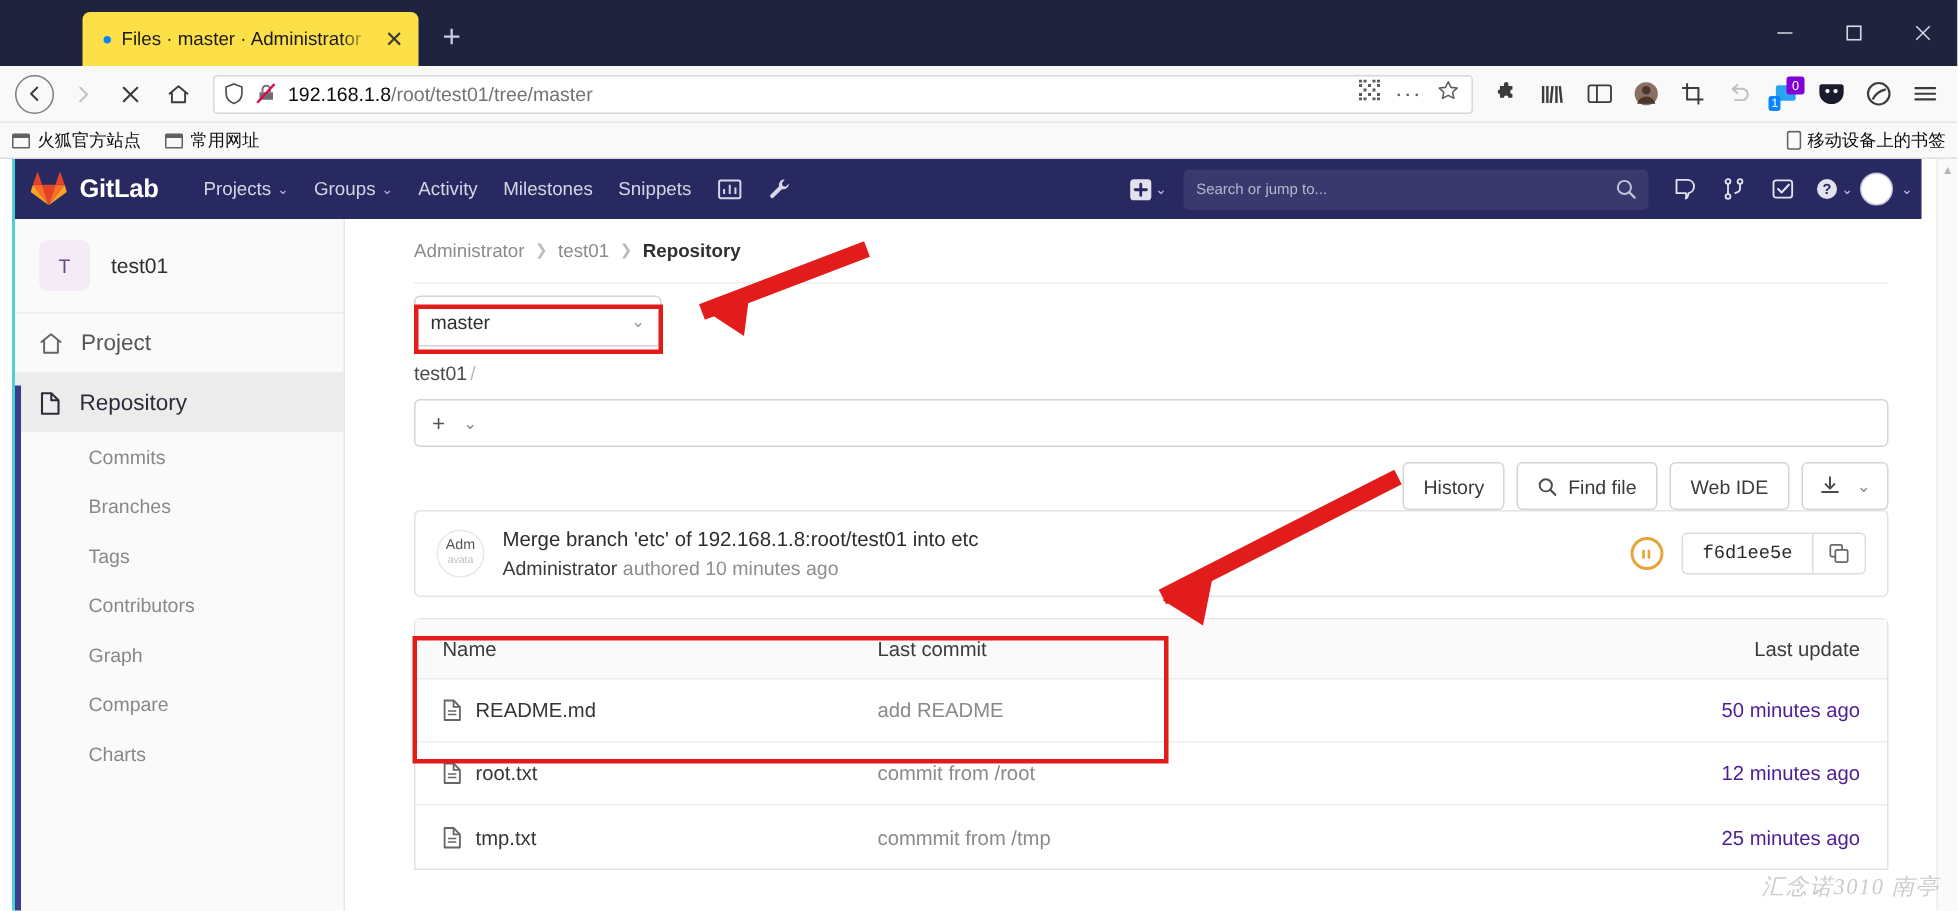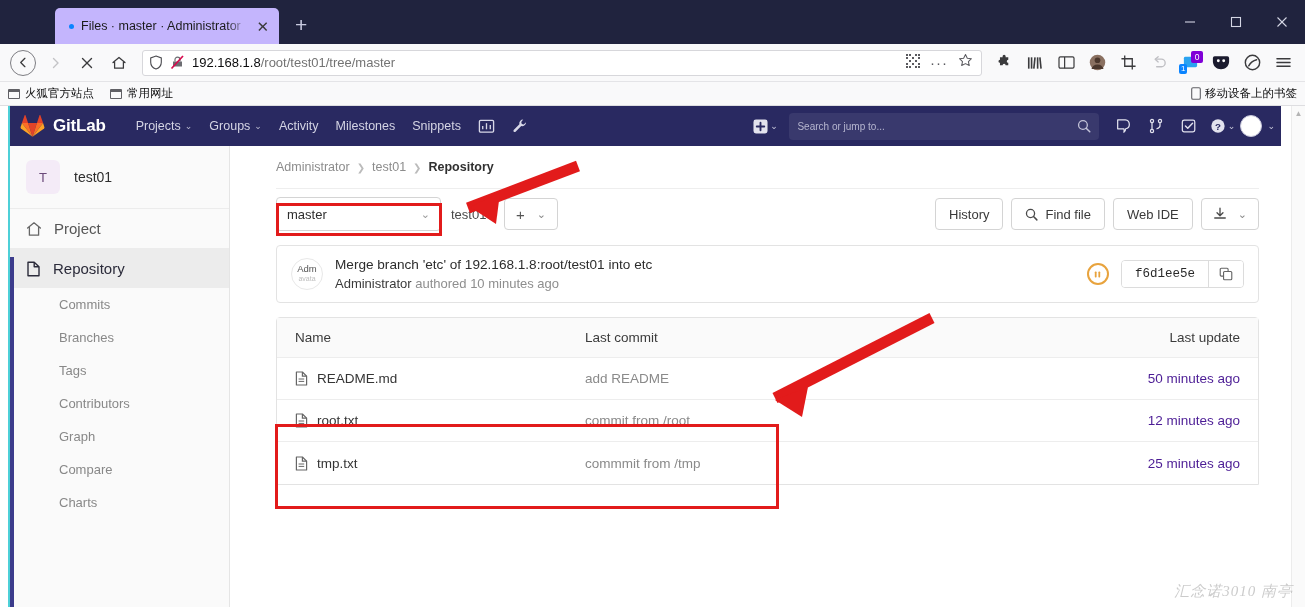--- a/index.html
+++ b/index.html
@@ -13,21 +13,21 @@
 
   
   .browser { width: 1305px; height: 607px; position: relative; background:#fff; }
 
   .titlebar {
     height: 44px; background: #20233e; position: relative;
     display: flex; align-items: flex-end;
   }
   .tab-strip { display:flex; align-items:flex-end; padding-left: 55px; height:44px;}
   .tab {
-    background:#c4b5fd; height:36px; width:224px; border-radius:5px 5px 0 0;
+    background:#fde047; height:36px; width:224px; border-radius:5px 5px 0 0;
     display:flex; align-items:center; padding: 0 8px 0 14px; gap:7px;
     font-size:12.5px; color:#1b1b1b; position:relative;
   }
   .tab-dot { width:5px; height:5px; border-radius:50%; background:#0a84ff; flex:0 0 auto;}
   .tab-title {
     flex:1; white-space:nowrap; overflow:hidden;
     -webkit-mask-image: linear-gradient(to right, #000 88%, transparent 100%);
     mask-image: linear-gradient(to right, #000 88%, transparent 100%);
   }
   .tab-close { font-size:15px; color:#3a3a3a; line-height:1; cursor:default; padding:0 2px;}
@@ -113,35 +113,35 @@
   .sb-item.section { background:#ececec; color:#2b2b3a; font-weight:500;}
   .sb-sub { padding:9px 12px 9px 49px; font-size:13px; color:#888; }
   .sb-sub.active { background:#ebebeb; color:#3c3c8c; font-weight:600;}
 
   
   .main { flex:1; background:#fff; padding: 14px 46px 0 46px; position:relative; overflow:hidden;}
   .crumbs { font-size:12.5px; color:#8c8c8c; display:flex; align-items:center; gap:7px; margin-bottom:14px;}
   .crumbs .sep { color:#bbb; font-size:10px; }
   .crumbs .cur { color:#303030; font-weight:600; }
 
-  .toolrow { display:flex; align-items:center; gap:10px; padding-top:8px; border-top:1px solid #eee; }
+  .toolrow { display:flex; gap:10px; padding-top:8px; border-top:1px solid #eee;flex-direction:column; }
   .branch-select {
     width:165px; height:34px; border:1px solid #d4d4d4; border-radius:4px; background:#fff;
     display:flex; align-items:center; justify-content:space-between; padding:0 10px;
     font-size:13px; color:#2e2e2e;
   }
   .path-txt { font-size:13px; color:#4a4a4a; }
   .path-slash { color:#b8b8b8; margin:0 2px;}
   .plus-btn { height:32px; border:1px solid #d4d4d4; border-radius:4px; background:#fff;
     display:flex; align-items:center; gap:12px; padding:0 11px; font-size:15px; color:#555;}
   .rightbtns { margin-left:auto; display:flex; align-items:center; gap:8px; }
   .gbtn { height:32px; border:1px solid #d4d4d4; border-radius:4px; background:#fff;
     display:flex; align-items:center; gap:7px; padding:0 13px; font-size:13px; color:#3a3a3a;}
 
-  .commit-box { margin-top:14px; border:1px solid #e3e3e3; border-radius:4px; background:#fff;
+  .commit-box { border:1px solid #e3e3e3; border-radius:4px; background:#fff;
     display:flex; align-items:center; padding:11px 14px; gap:12px; }
   .cm-avatar { width:32px; height:32px; border-radius:50%; background:#fff; border:1px solid #e8e8e8;
     color:#555; font-size:9.5px; display:flex; flex-direction:column; align-items:center;
     justify-content:center; line-height:10px; overflow:hidden; flex:0 0 auto;}
   .cm-avatar span:last-child { color:#bdbdbd; font-size:7px; }
   .cm-text { flex:1; }
   .cm-title { font-size:13.6px; color:#2d2d2d; margin-bottom:4px; }
   .cm-sub { font-size:13px; color:#8e8e8e; }
   .cm-sub b { color:#3a3a3a; font-weight:400; }
   .ci-circle { width:22px; height:22px; border-radius:50%; border:2px solid #e8a33d;

